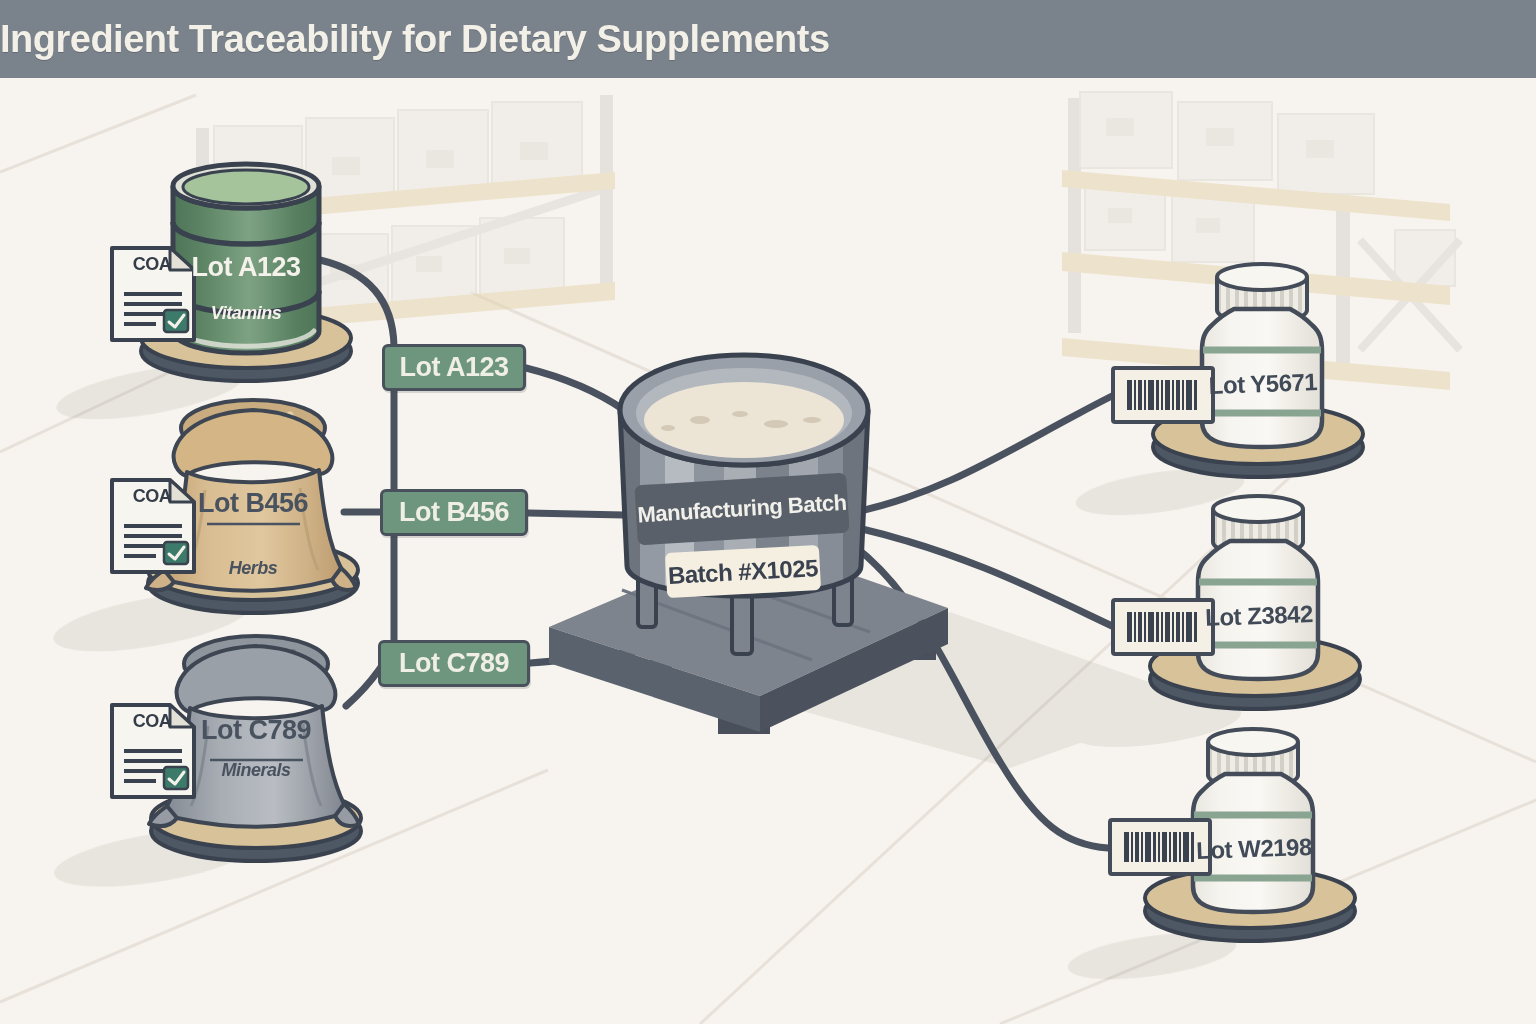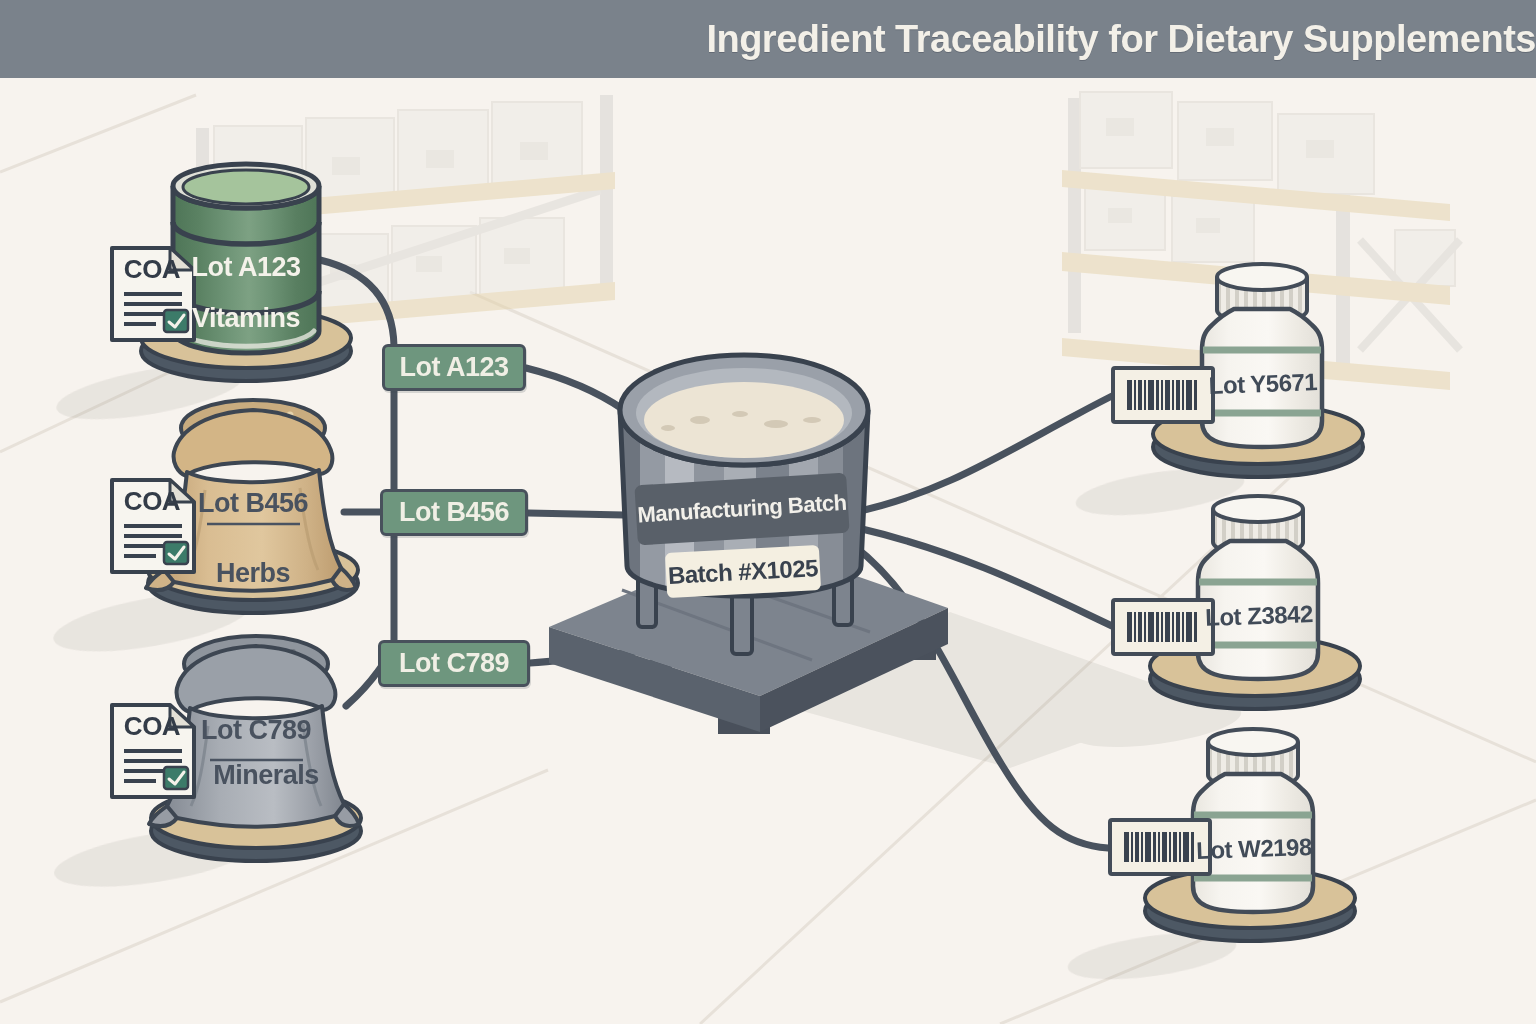--- a/index.html
+++ b/index.html
@@ -1,28 +1,28 @@
 <!DOCTYPE html>
 <html><head>
 <meta charset="utf-8">
 <style>
   html,body{margin:0;padding:0;background:#555;}
   .stage{position:relative;width:1536px;height:1024px;overflow:hidden;
          background:#f7f3ee;font-family:"Liberation Sans",sans-serif;}
   svg{position:absolute;left:0;top:0;}
   .title-bar{position:absolute;left:0;top:0;width:1536px;height:78px;
-             background:#7a828b;display:flex;align-items:center;justify-content:flex-end;}
+             background:#7a828b;display:flex;align-items:center;justify-content:flex-start;}
   .title-text{color:#f3f0e8;font-size:38px;font-weight:700;letter-spacing:-0.5px;
               text-shadow:0 1px 0 rgba(60,66,76,.35);}
   .label{position:absolute;font-weight:700;text-align:center;
          color:#49525f;letter-spacing:-0.5px;white-space:nowrap;}
   .label--light{color:#f4f2ea;}
-  .coa-label{font-size:26px;color:#333c48;}
+  .coa-label{font-size:18px;color:#333c48;}
   .container-lot{font-size:27px;}
-  .container-name{font-size:27px;}
+  .container-name{font-size:18px;font-style:italic;}
   .lot-tag{position:absolute;background:#6e967e;border:3px solid #48515c;border-radius:6px;
            color:#f0efe5;font-weight:700;font-size:27px;text-align:center;
            letter-spacing:-0.5px;box-shadow:1px 2px 0 rgba(60,70,80,.18);}
   .vat-band-text{font-size:22px;color:#f2f0ea;transform:rotate(-3.5deg);}
   .vat-batch-text{font-size:24px;color:#39424e;transform:rotate(-3deg);}
   .bottle-lot{font-size:24px;color:#414b58;transform:rotate(-2deg);}
 </style>
 </head>
 <body>
 
@@ -333,21 +333,21 @@
 <div class="label coa-label" style="left:120px;top:486px;width:64px;">COA</div>
 <div class="label coa-label" style="left:120px;top:711px;width:64px;">COA</div>
 
 <div class="label label--light container-lot" style="left:173px;top:252px;width:146px;">Lot A123</div>
 <div class="label label--light container-name" style="left:173px;top:303px;width:146px;">Vitamins</div>
 
 <div class="label container-lot" style="left:178px;top:488px;width:150px;">Lot B456</div>
 <div class="label container-name" style="left:178px;top:558px;width:150px;">Herbs</div>
 
 <div class="label container-lot" style="left:181px;top:715px;width:150px;">Lot C789</div>
-<div class="label container-name" style="left:191px;top:760px;width:150px;">Minerals</div>
+<div class="label container-name" style="left:181px;top:760px;width:150px;">Minerals</div>
 
 <div class="lot-tag" style="left:382px;top:344px;width:138px;height:41px;line-height:41px;">Lot A123</div>
 <div class="lot-tag" style="left:380px;top:489px;width:142px;height:41px;line-height:41px;">Lot B456</div>
 <div class="lot-tag" style="left:378px;top:640px;width:146px;height:41px;line-height:41px;">Lot C789</div>
 
 <div class="label vat-band-text" style="left:630px;top:484px;width:224px;height:50px;line-height:50px;">Manufacturing Batch</div>
 <div class="label vat-batch-text" style="left:666px;top:551px;width:154px;height:42px;line-height:42px;">Batch #X1025</div>
 
 <div class="label bottle-lot" style="left:1204px;top:370px;width:118px;">Lot Y5671</div>
 <div class="label bottle-lot" style="left:1200px;top:602px;width:118px;">Lot Z3842</div>

